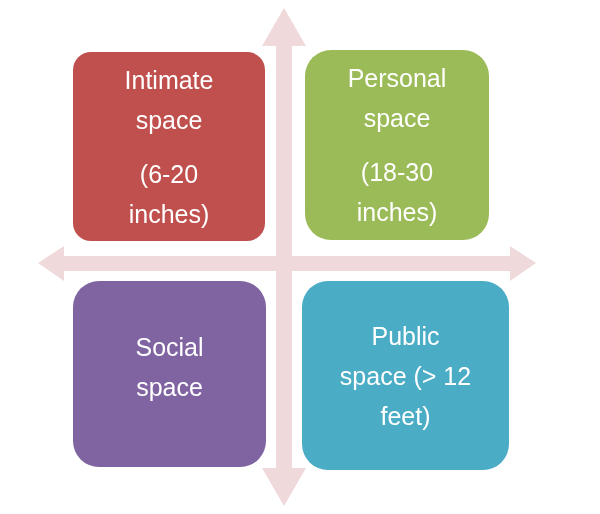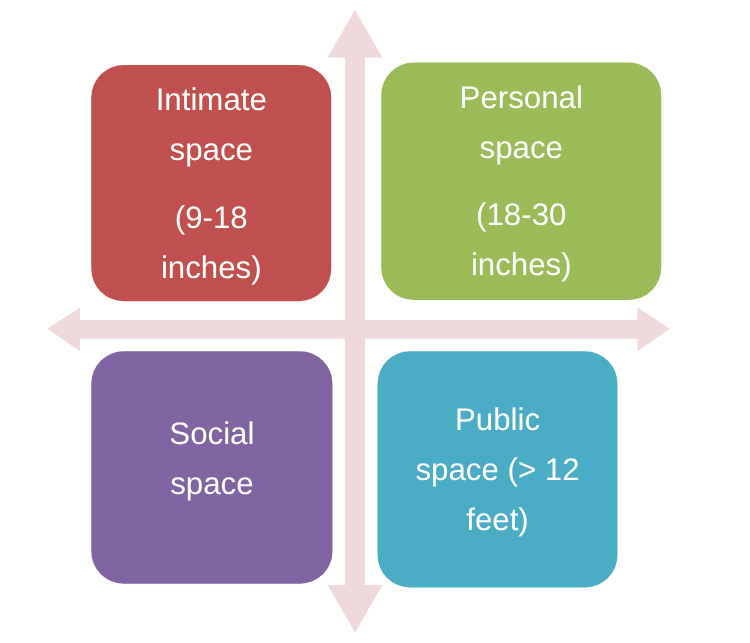--- a/index.html
+++ b/index.html
@@ -45,30 +45,30 @@
   .quad .line-gap {
     display: block;
     height: 14px;
   }
   .quad-text {
     display: block;
     width: 100%;
     white-space: pre-line;
   }
   #quad-intimate {
-    left: 73px;  top: 52px;  width: 192px; height: 189px;
+    left: 73px;  top: 52px;  width: 192px; height: 189px; border-radius: 18px;
   }
   #quad-personal {
-    left: 305px; top: 50px;  width: 224px; height: 190px;
+    left: 305px; top: 50px;  width: 184px; height: 190px;
   }
   #quad-social {
     left: 73px;  top: 281px; width: 193px; height: 186px;
   }
   #quad-public {
-    left: 302px; top: 281px; width: 192px; height: 189px;
+    left: 302px; top: 281px; width: 207px; height: 189px;
   }
 </style>
 </head>
 <body>
 
 <div id="canvas">
 
   <svg class="axis-svg" viewBox="0 0 600 514">
 
     <g>
@@ -81,21 +81,21 @@
       <rect x="60" y="256" width="455" height="15" fill="#EFD9DB"></rect>
       <polygon points="38,263 64,246 64,281" fill="#EFD9DB"></polygon>
       <polygon points="536,263 510,246 510,281" fill="#EFD9DB"></polygon>
     </g>
   </svg>
 
   <div class="quad" id="quad-intimate" style="background:#C0504D">
     <span class="quad-text">Intimate
 space</span>
     <span class="line-gap"></span>
-    <span class="quad-text">(9-18
+    <span class="quad-text">(6-20
 inches)</span>
   </div>
 
   <div class="quad" id="quad-personal" style="background:#9BBB59">
     <span class="quad-text">Personal
 space</span>
     <span class="line-gap"></span>
     <span class="quad-text">(18-30
 inches)</span>
   </div>

